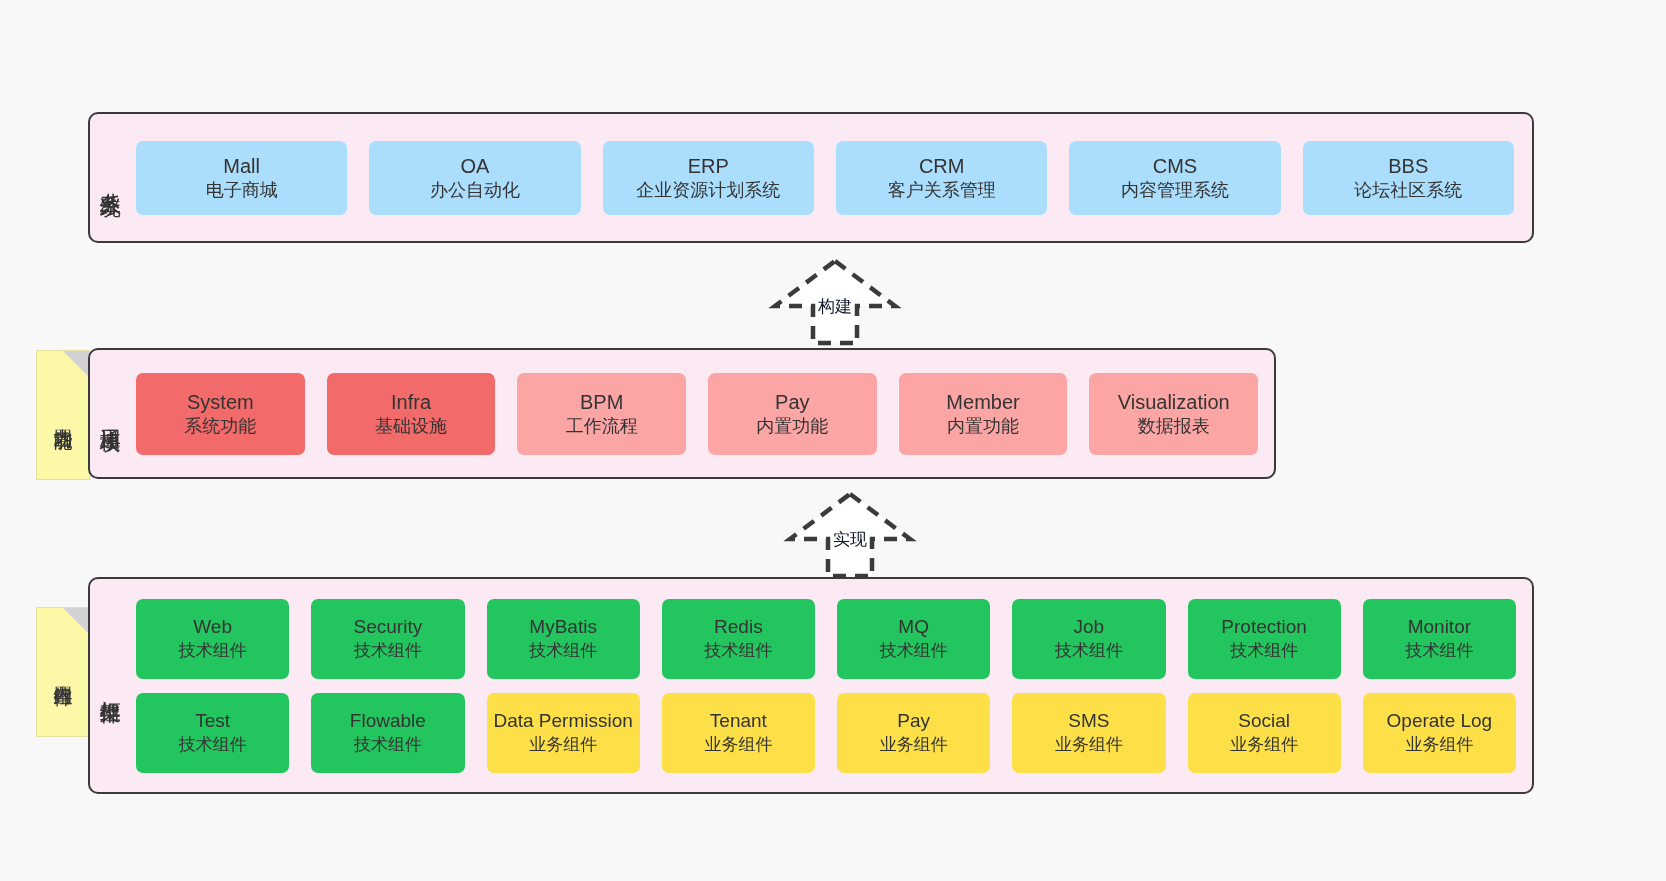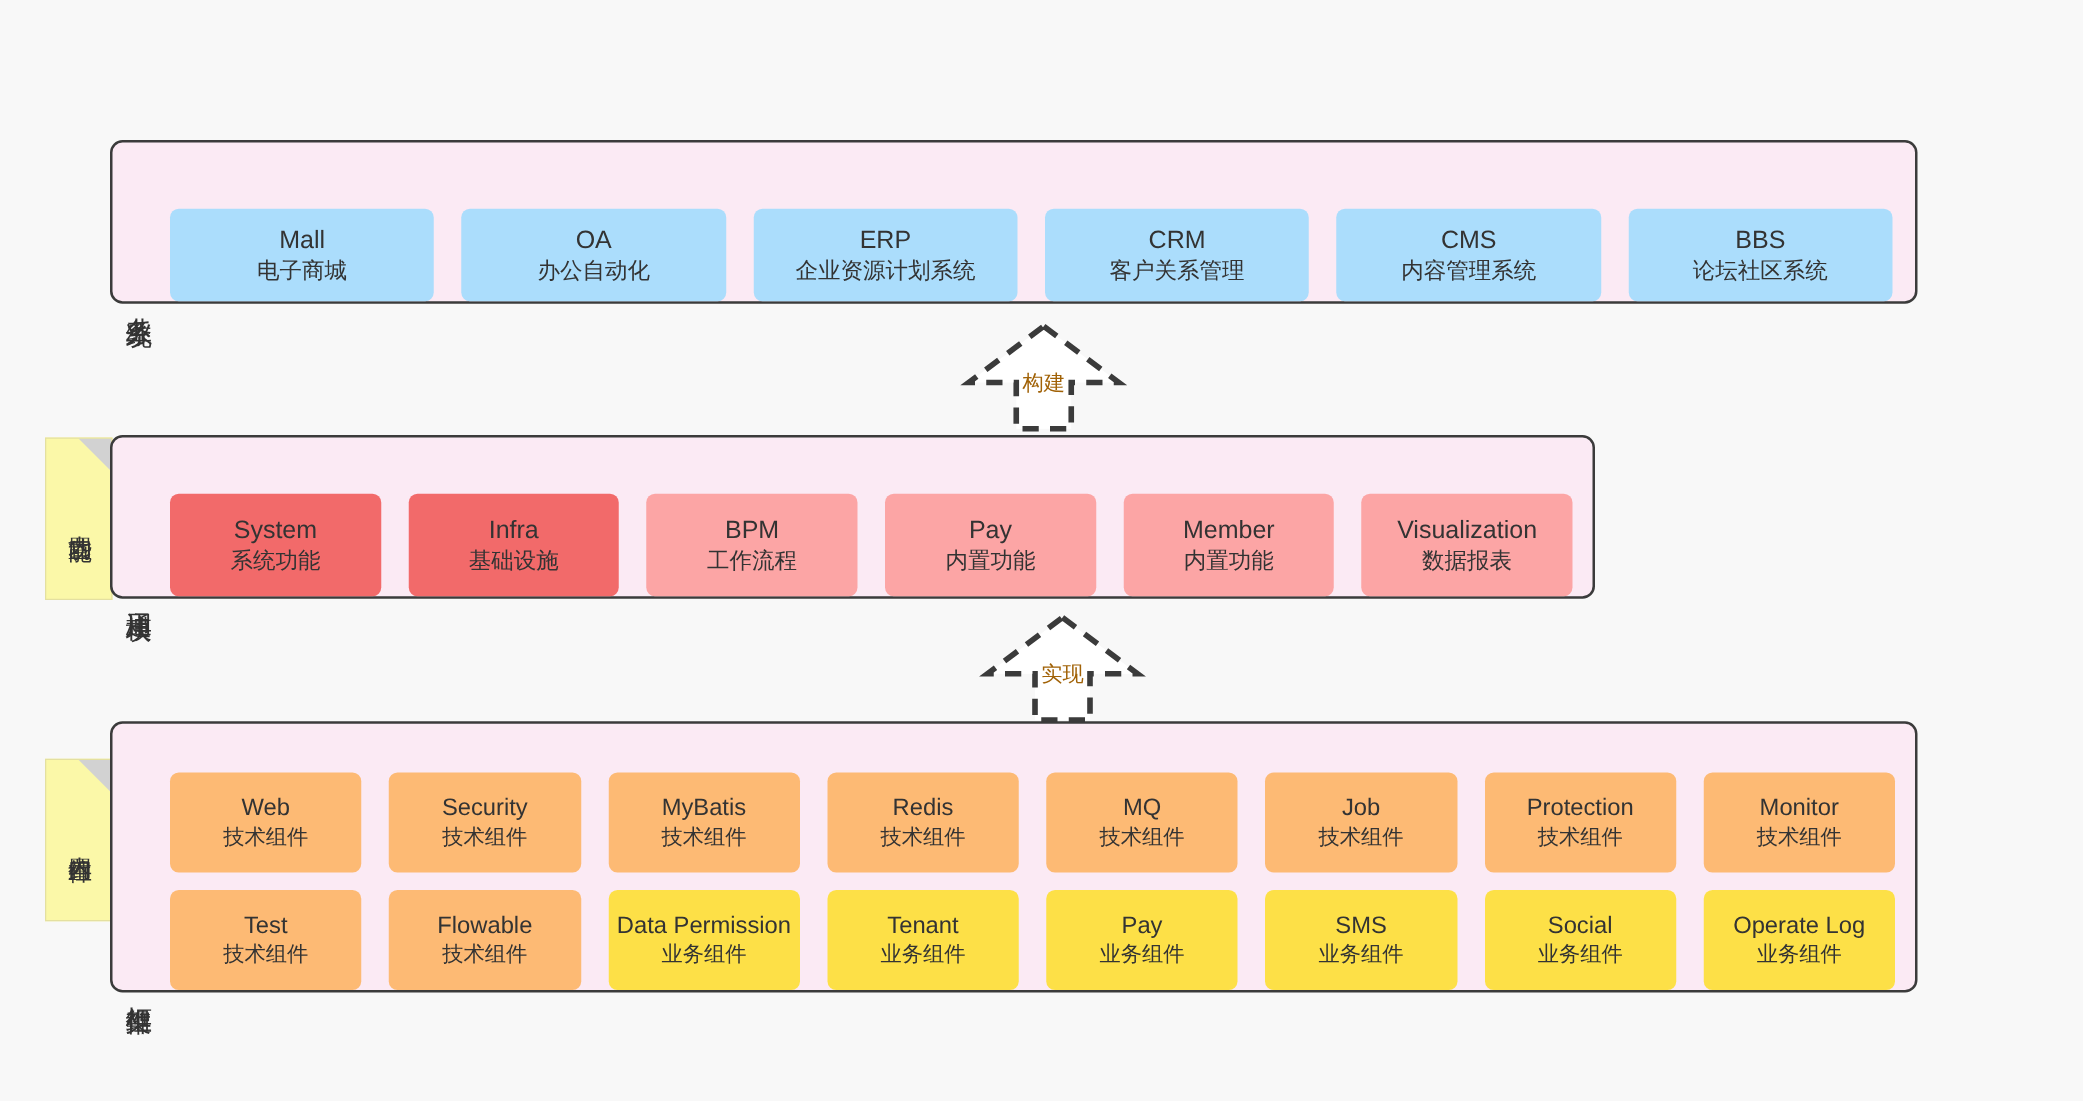--- a/index.html
+++ b/index.html
@@ -24,21 +24,21 @@
 
   
   .layer-panel {
     position: absolute;
     box-sizing: border-box;
     background: #fbeaf4;
     border: 2px solid #3b3b3b;
     border-radius: 10px;
     display: flex;
     flex-direction: row;
-    align-items: flex-end;
+    align-items: center;
   }
 
   .layer-title {
     flex: 0 0 auto;
     width: 40px;
     display: flex;
     align-items: center;
     justify-content: center;
     font-size: 21px;
     line-height: 1.16;
@@ -83,21 +83,21 @@
     color: #333333;
   }
   .card .cn {
     font-size: 18px;
     color: #333333;
   }
 
   .card.blue  { background: #abddfc; }
   .card.red   { background: #f26a6a; }
   .card.pink  { background: #fca5a5; }
-  .card.green { background: #fdba74; }
+  .card.green { background: #22c55e; }
   .card.lgreen{ background: #fde047; }
 
   
   #layer-business { left: 88px; top: 112px; width: 1446px; height: 131px; }
   #layer-business .layer-body { padding-right: 18px; }
   #layer-business .card { height: 74px; }
 
   
   #layer-modules { left: 88px; top: 348px; width: 1188px; height: 131px; }
   #layer-modules .card { height: 82px; }
@@ -145,21 +145,21 @@
     width: 180px;
     height: 92px;
   }
   .arrow-wrap svg { display: block; }
   .arrow-label {
     position: absolute;
     left: 0;
     width: 180px;
     text-align: center;
     font-size: 17px;
-    color: #a16207;
+    color: #0f172a;
     user-select: none;
   }
   #arrow-build { left: 745px; top: 256px; }
   #arrow-build .arrow-label { top: 39px; }
   #arrow-impl  { left: 760px; top: 489px; }
   #arrow-impl  .arrow-label { top: 39px; }
 </style>
 </head>
 <body>
 

